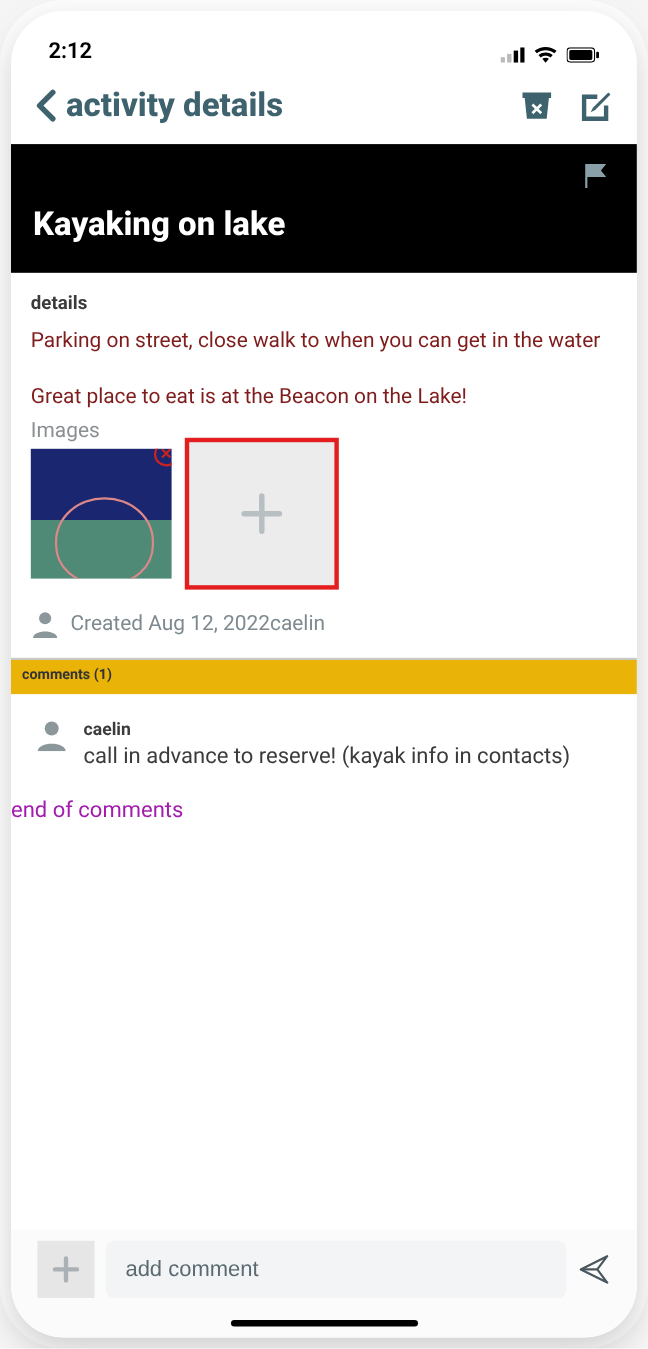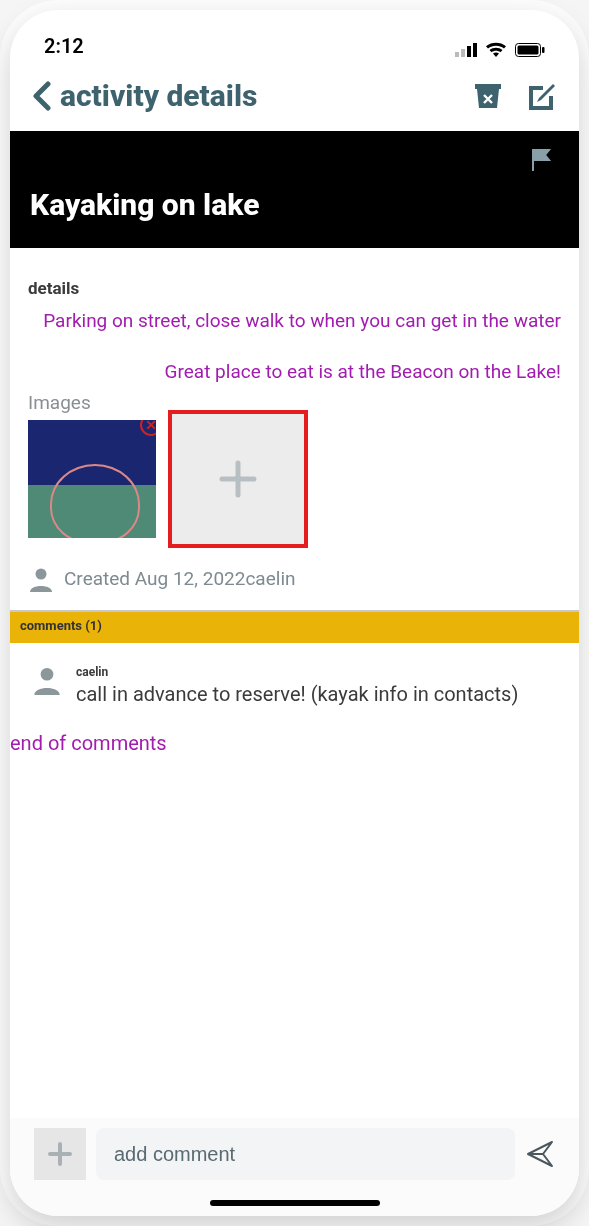--- a/index.html
+++ b/index.html
@@ -48,34 +48,33 @@
     padding: 16px 20px 26px 20px;
     color: #fff;
     position: relative;
   }
   .hero-flag { position: absolute; top: 16px; right: 24px; color: #90a4ae; }
   .hero-title {
     font-size: 30px;
     font-weight: 800;
     margin-top: 40px;
   }
-  .section { padding: 30px 18px 18px 18px; background: #fff; }
+  .section { padding: 18px 18px 18px 18px; background: #fff; }
   .section-label {
     font-weight: 700;
     font-size: 17px;
     color: #3b3b3b;
     margin-bottom: 10px;
   }
   .body-text {
     font-size: 19px;
-    color: #a21caf;
+    color: #7f1d1d;
     line-height: 1.35;
     white-space: pre-line;
     margin-bottom: 4px;
-    text-align: right;
   }
   .images-label { color: #8a8f92; font-size: 19px; margin-top: 6px; }
   .images-row { display: flex; gap: 12px; margin-top: 6px; }
   .thumb {
     width: 128px; height: 118px; position: relative;
     background: linear-gradient(180deg, #1a2670 0%, #1a2670 55%, #4e8a76 55%, #4e8a76 100%);
     overflow: hidden;
   }
   .thumb .oval {
     position: absolute; left: 22px; top: 44px; width: 90px; height: 80px;
@@ -101,21 +100,21 @@
   .comments-header {
     font-weight: 700; font-size: 13px; color: #333;
     padding: 6px 10px 10px 10px; background:#eab308;
   }
   .comment {
     display: flex; gap: 14px;
     padding: 22px 22px 4px 22px;
   }
   .comment-body { flex: 1; }
   .comment-top { display:flex; justify-content:space-between; align-items:baseline; }
-  .comment-author { font-weight:700; font-size:12px; color:#3b3b3b;text-align:right; }
+  .comment-author { font-weight:700; font-size:16px; color:#3b3b3b;text-align:right; }
   .comment-time { font-size:19px; color:#555; }
   .comment-text { font-size:20px; color:#3b3b3b; line-height:1.3; margin-top:2px;}
   .end-comments { text-align:left; color:#a21caf; font-size:20px; padding: 20px 0 40px 0; }
   .composer {
     margin-top:auto;
     display:flex; align-items:center; gap:10px;
     padding: 10px 24px 36px 24px;
     background:#fbfbfb;
   }
   .composer-add {

